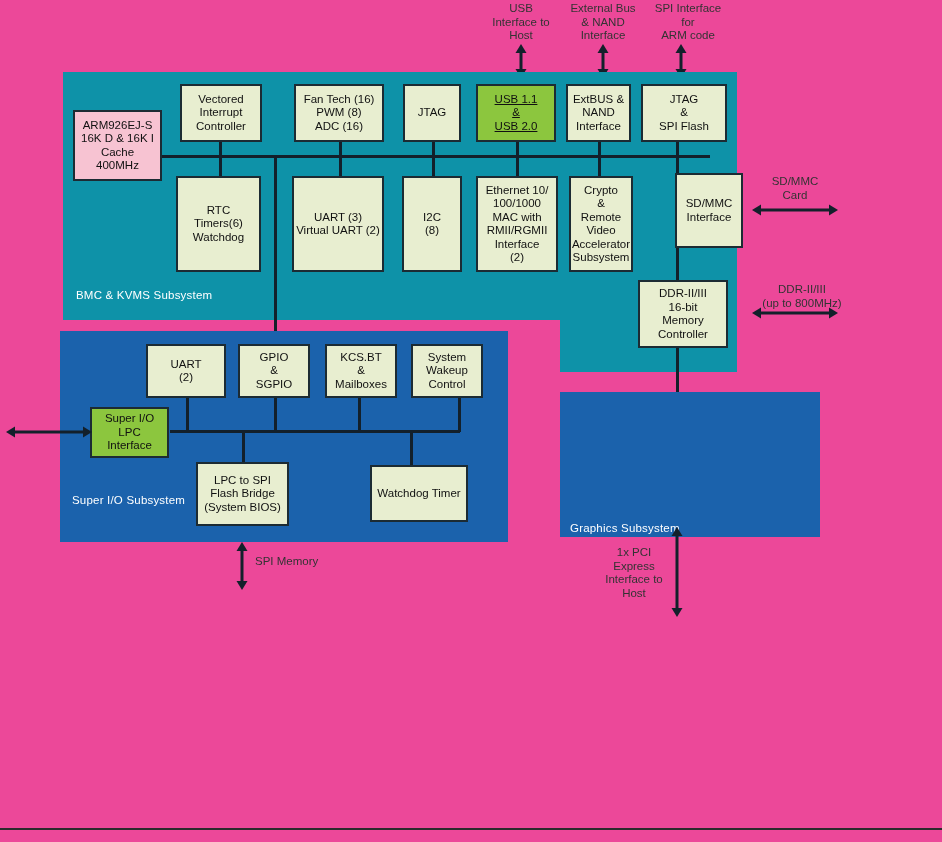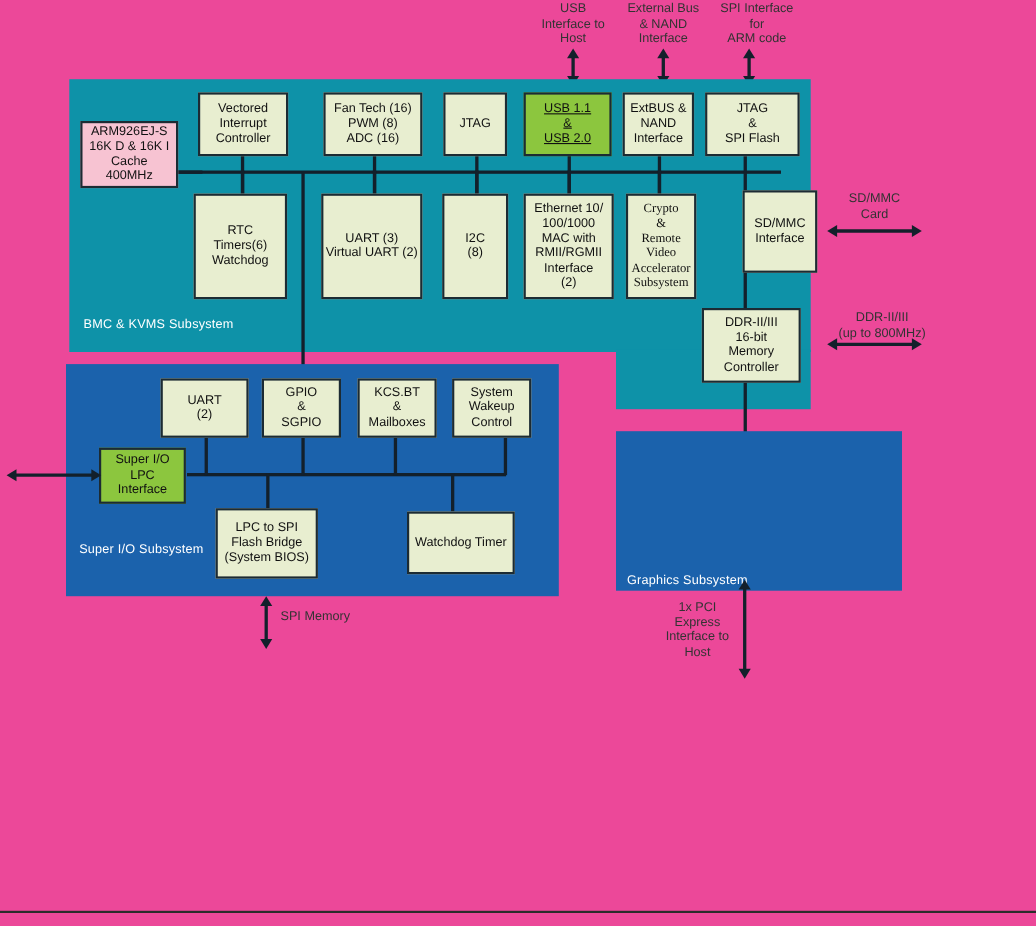--- a/index.html
+++ b/index.html
@@ -127,21 +127,21 @@
   <div class="wire wire-v" style="left:219px; top:155px; height:22px;"></div>
   <div class="wire wire-v" style="left:339px; top:155px; height:22px;"></div>
   <div class="wire wire-v" style="left:432px; top:155px; height:22px;"></div>
   <div class="wire wire-v" style="left:516px; top:155px; height:22px;"></div>
   <div class="wire wire-v" style="left:598px; top:155px; height:22px;"></div>
 
   <div class="wire wire-v" style="left:676px; top:347px; height:70px;"></div>
 
   <div class="wire wire-v" style="left:274px; top:157px; height:185px;"></div>
 
-  <div class="blk pink" style="left:73px; top:110px; width:89px; height:61px;">ARM926EJ-S
+  <div class="blk pink" style="left:73px; top:110px; width:89px; height:71px;">ARM926EJ-S
 16K D &amp; 16K I
 Cache
 400MHz</div>
   <div class="blk" style="left:180px; top:84px; width:82px; height:58px;">Vectored
 Interrupt
 Controller</div>
   <div class="blk" style="left:294px; top:84px; width:90px; height:58px;">Fan Tech (16)
 PWM (8)
 ADC (16)</div>
   <div class="blk" style="left:403px; top:84px; width:58px; height:58px;">JTAG</div>
@@ -161,21 +161,21 @@
   <div class="blk" style="left:292px; top:176px; width:92px; height:96px;">UART (3)
 Virtual UART (2)</div>
   <div class="blk" style="left:402px; top:176px; width:60px; height:96px;">I2C
 (8)</div>
   <div class="blk" style="left:476px; top:176px; width:82px; height:96px;">Ethernet 10/
 100/1000
 MAC with
 RMII/RGMII
 Interface
 (2)</div>
-  <div class="blk" style="left:569px; top:176px; width:64px; height:96px;font-family:Liberation Serif, serif;">Crypto
+  <div class="blk" style="left:569px; top:176px; width:64px; height:96px;">Crypto
 &amp;
 Remote
 Video
 Accelerator
 Subsystem</div>
   <div class="blk" style="left:675px; top:173px; width:68px; height:75px;">SD/MMC
 Interface</div>
   <div class="blk" style="left:638px; top:280px; width:90px; height:68px;">DDR-II/III
 16-bit
 Memory

